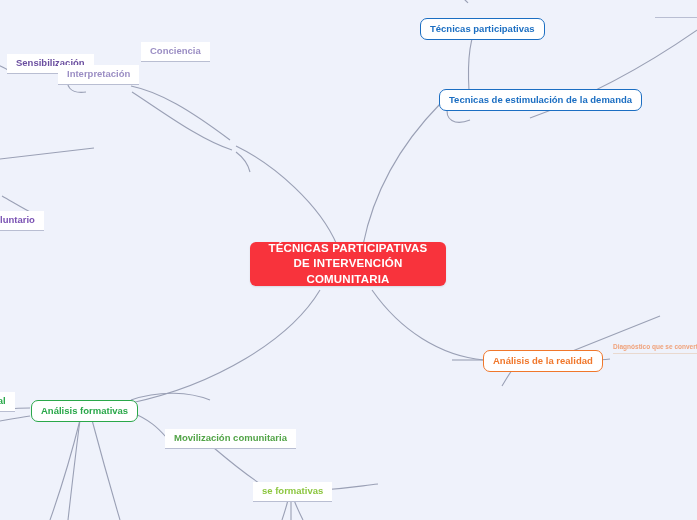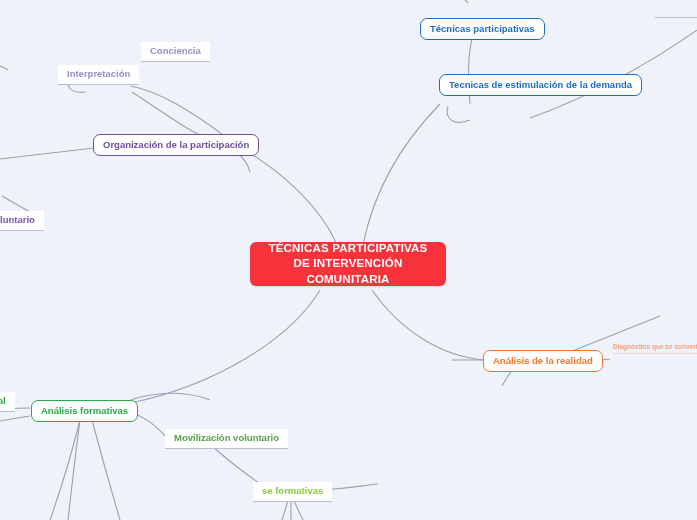--- a/index.html
+++ b/index.html
@@ -151,51 +151,51 @@
   <div class="edge-stub" style="left:655px; top:17px; width:42px;"></div>
 
   <div class="node root" style="left:250px; top:242px; width:196px; height:44px;">
     <span class="lbl">TÉCNICAS PARTICIPATIVAS DE INTERVENCIÓN COMUNITARIA</span>
   </div>
 
   <div class="node pill" style="left:420px; top:18px; color:#1b6ec2;">
     <span class="lbl">Técnicas participativas</span>
   </div>
 
-  <div class="node pill" style="left:439px; top:74px; color:#1b6ec2;">
+  <div class="node pill" style="left:439px; top:89px; color:#1b6ec2;">
     <span class="lbl">Tecnicas de estimulación de la demanda</span>
   </div>
 
   <div class="node flat" style="left:141px; top:42px; color:#9b8ec4;align-items:flex-end;">
     <span class="lbl">Conciencia</span>
   </div>
 
+  <div class="node flat" style="left:7px; top:54px; color:#6b4fa0;">
+    <span class="lbl">Sensibilización</span>
+  </div>
 
   <div class="node flat" style="left:58px; top:65px; color:#9b8ec4;">
     <span class="lbl">Interpretación</span>
   </div>
 
-  <div class="node pill" style="left:93px; top:134px; color:#6b4fa0;">
-    <span class="lbl">Organización de la participación</span>
-  </div>
 
   <div class="node flat" style="left:-20px; top:211px; color:#7a52b3;">
     <span class="lbl">voluntario</span>
   </div>
 
   <div class="node pill" style="left:31px; top:400px; color:#2aa84a;">
     <span class="lbl">Análisis formativas</span>
   </div>
 
   <div class="node flat" style="left:-14px; top:392px; color:#2aa84a;">
     <span class="lbl">ial</span>
   </div>
 
   <div class="node flat" style="left:165px; top:429px; color:#52a447;">
-    <span class="lbl">Movilización voluntario</span>
+    <span class="lbl">Movilización comunitaria</span>
   </div>
 
   <div class="node flat" style="left:253px; top:482px; color:#8cc63f;">
     <span class="lbl">se formativas</span>
   </div>
 
 
   <div class="node pill" style="left:483px; top:350px; color:#f0772b;">
     <span class="lbl">Análisis de la realidad</span>
   </div>

